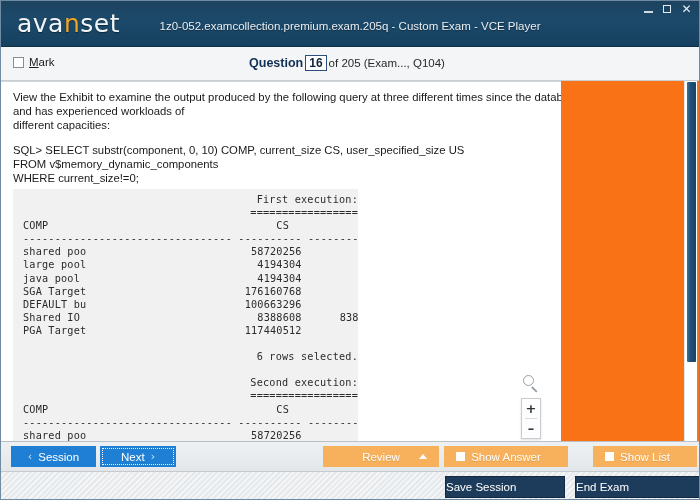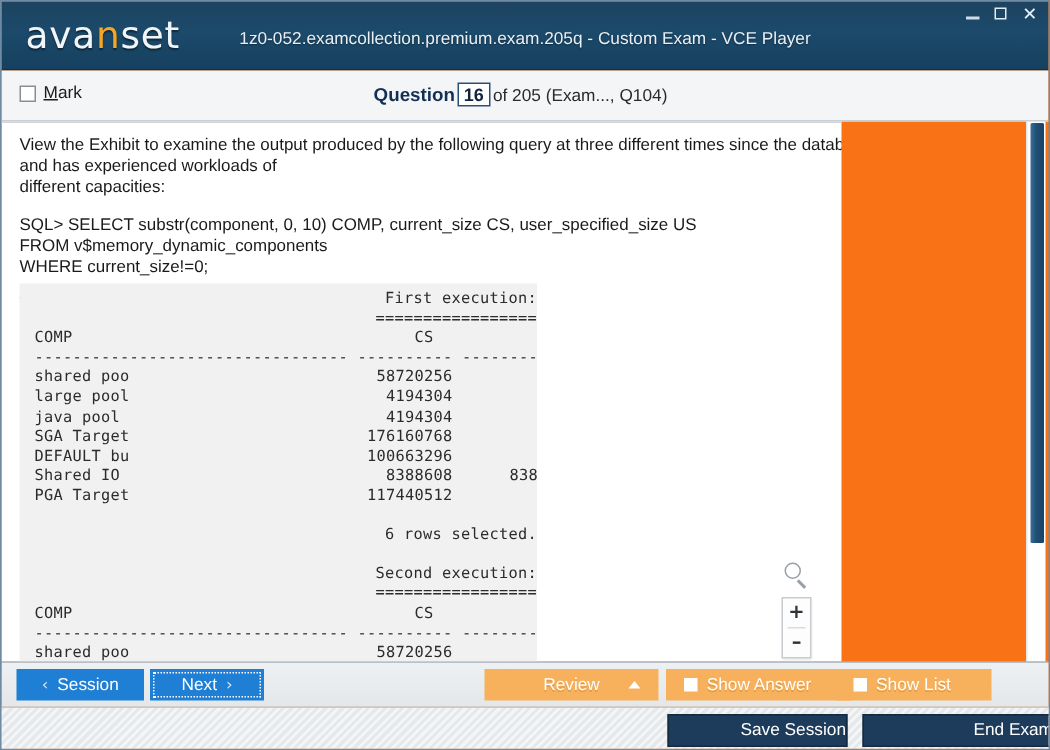--- a/index.html
+++ b/index.html
@@ -329,21 +329,21 @@
     display: flex;
     align-items: center;
     justify-content: center;
     cursor: pointer;
     box-sizing: border-box;
     font-family: "Liberation Sans", sans-serif;
     text-shadow: 0 1px 0 rgba(180,120,40,.35);
   }
   #btn-review { left: 322px; width: 116px; }
   #btn-answer { left: 443px; width: 124px; }
-  #btn-list   { left: 556px; width: 104px; }
+  #btn-list   { left: 592px; width: 104px; }
   .sq {
     position: absolute;
     left: 12px;
     width: 9px; height: 9px;
     background: #ffffff;
   }
   .tri {
     position: absolute;
     right: 12px;
     width: 0; height: 0;
@@ -370,21 +370,21 @@
   .btn-dark {
     position: absolute;
     top: 4px;
     height: 22px;
     background: #1d3c5c;
     color: #ffffff;
     font-size: 11.5px;
     border: 1px solid #14293f;
     display: flex;
     align-items: center;
-    justify-content: flex-end;
+    justify-content: flex-start;
     cursor: pointer;
     box-sizing: border-box;
     font-family: "Liberation Sans", sans-serif;
   }
   #btn-save { left: 444px; width: 120px; }
   #btn-end  { left: 574px; width: 128px; }
 </style>
 </head>
 <body>
 

